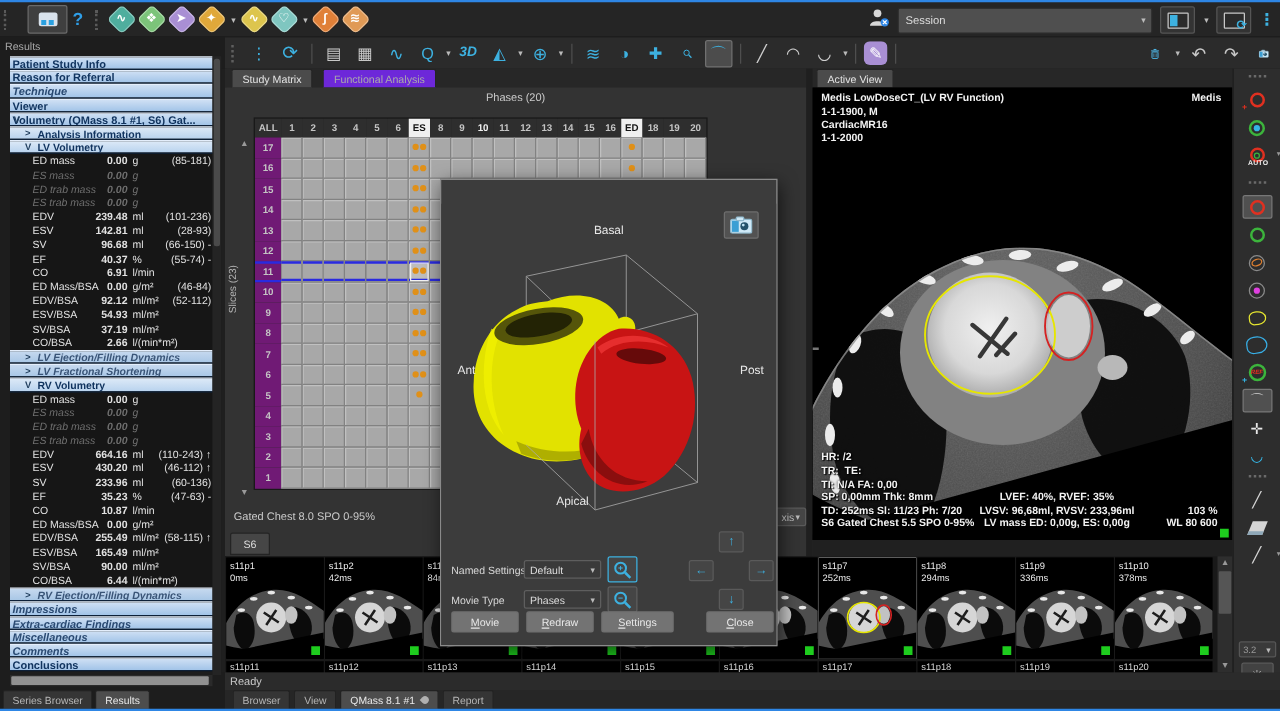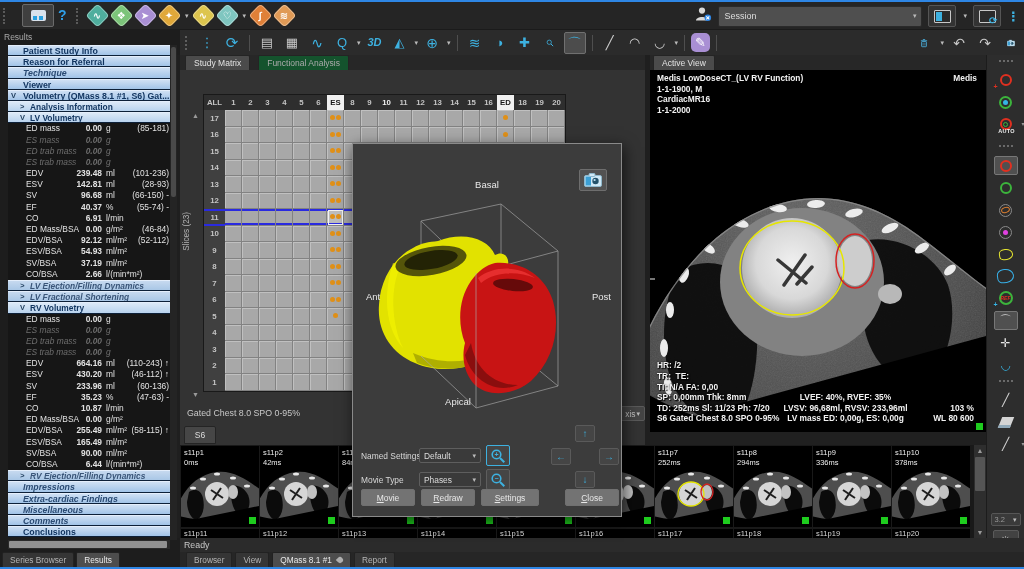--- a/index.html
+++ b/index.html
@@ -37,21 +37,21 @@
   .tbtn span.g{font-style:normal;line-height:1;}
   .sep2{width:1px;height:16px;background:#4e4e4e;margin:0 3px;}
   .grip2{width:3px;height:14px;border-left:2px dotted #5f5f5f;margin:0 3px;}
 
   
   .left-panel{position:absolute;left:0;top:29px;width:180px;height:538px;background:#1d1d1d;}
   .panel-title{position:absolute;left:4px;top:3px;font-size:8.5px;color:#a8a8a8;}
   .lp-list{position:absolute;left:8px;top:16px;width:162px;background:#161616;}
   .lp-h{position:relative;height:11.2px;box-sizing:border-box;overflow:hidden;white-space:nowrap;
         background:linear-gradient(#cfe0f4,#a2c4e8);border-top:1px solid #e4eefb;border-bottom:1px solid #0d2038;
-        color:#10335e;font-size:8.8px;font-weight:bold;line-height:10px;padding-left:15px;}
+        color:#10335e;font-size:8.8px;font-weight:bold;line-height:10px;padding-left:2px;}
   .lp-h .pfx{position:absolute;left:3px;font-size:7.5px;font-weight:bold;color:#23405f;}
   .lp-h.h1i{font-style:italic;font-weight:600;color:#2a4a72;}
   .lp-h.h2{background:linear-gradient(#dce9f7,#b9d3ee);padding-left:22px;font-size:8.4px;}
   .lp-h.h2 .pfx{left:12px;}
   .lp-h.h2i{background:linear-gradient(#c6d9ef,#a9c7e6);padding-left:22px;font-style:italic;font-weight:600;color:#3a5578;font-size:8.4px;}
   .lp-h.h2i .pfx{left:12px;}
   .mrow{position:relative;height:11.2px;font-size:8.4px;color:#e2e2e2;line-height:11px;white-space:nowrap;}
   .mrow .ml{position:absolute;left:18px;}
   .mrow .mv{position:absolute;left:48px;width:46px;text-align:right;font-weight:bold;}
   .mrow .mu{position:absolute;left:98px;}
@@ -61,33 +61,33 @@
   .vscroll i{position:absolute;left:1px;right:1px;top:2px;height:150px;background:#4a4a4a;border-radius:2px;}
   .hscroll{position:absolute;left:8px;top:511px;width:162px;height:9px;background:#2a2a2a;}
   .hscroll i{position:absolute;left:1px;top:1px;bottom:1px;width:158px;background:#919191;border-radius:1px;}
   .lp-tabs{position:absolute;left:2px;top:523px;display:flex;gap:2px;}
   .btab{height:14px;padding:0 7px;font-size:8.3px;line-height:14px;background:#353535;color:#b5b5b5;
         border:1px solid #222;border-bottom:none;border-radius:2px 2px 0 0;cursor:pointer;white-space:nowrap;}
   .btab.on{background:#4d4d4d;color:#e8e8e8;}
 
   
   .tabrow{position:absolute;left:180px;top:55px;width:844px;height:15px;background:#272727;}
-  .ctab{position:absolute;height:15px;box-sizing:border-box;padding:0 8px;font-size:8.5px;line-height:15px;background:#14532d;color:#ababab;
+  .ctab{position:absolute;height:15px;box-sizing:border-box;padding:0 8px;font-size:8.5px;line-height:15px;background:#6d28d9;color:#ababab;
         border:1px solid #242424;border-bottom:none;border-radius:2px 2px 0 0;cursor:pointer;white-space:nowrap;}
   .ctab.on{background:#4b4b4b;color:#e3e3e3;}
   .center-panel{position:absolute;left:180px;top:70px;width:465px;height:375px;background:#333;}
   .phases-label{position:absolute;left:180px;top:73px;width:465px;text-align:center;font-size:8.8px;color:#c9c9c9;}
   .slices-label{position:absolute;left:182px;top:212px;font-size:8.2px;color:#b5b5b5;writing-mode:vertical-rl;transform:rotate(180deg);}
   .sl-arrow{position:absolute;left:192px;font-size:7px;color:#9a9a9a;cursor:pointer;}
   #matrixGrid{position:absolute;left:203px;top:94px;display:grid;grid-template-columns:21px repeat(20,17px);
               grid-template-rows:15px repeat(17,16.5px);background:#262626;border:1px solid #191919;}
   .mh{background:#2e2e2e;color:#c4c4c4;font-size:7.8px;font-weight:bold;display:flex;align-items:center;justify-content:center;}
   .mh.white{background:#f0f0f0;color:#151515;}
   .mh.b{color:#f2f2f2;}
-  .rn{background:#404040;color:#c4c4c4;font-size:7.8px;font-weight:bold;display:flex;align-items:center;justify-content:center;cursor:pointer;}
+  .rn{background:#701a75;color:#c4c4c4;font-size:7.8px;font-weight:bold;display:flex;align-items:center;justify-content:center;cursor:pointer;}
   .mc{background:#a8a8a8;border-right:1px solid #828282;border-bottom:1px solid #828282;
       box-shadow:inset 1px 1px 0 rgba(255,255,255,.28);display:flex;align-items:center;justify-content:center;gap:1px;cursor:pointer;box-sizing:border-box;}
   .bl{box-shadow:inset 0 2px 0 #2a2ae0, inset 0 -2px 0 #2a2ae0 !important;}
   .rn.bl{box-shadow:inset 0 2px 0 #2a2ae0, inset 0 -2px 0 #2a2ae0;}
   .mc.sel{outline:1px solid #f2f2f2;outline-offset:-2px;background:#bdbdbd;}
   .dot{width:5px;height:5px;border-radius:50%;background:#e09018;}
   .gated{position:absolute;left:187px;top:408px;font-size:8.8px;color:#c9c9c9;}
   .s6tab{position:absolute;left:184px;top:426px;width:30px;height:16px;background:#464646;border:1px solid #242424;color:#ddd;
          font-size:8.5px;text-align:center;line-height:16px;border-radius:2px 2px 0 0;cursor:pointer;}
   .axis-sliver{position:absolute;left:560px;top:406px;width:85px;height:15px;background:#454545;border:1px solid #5a5a5a;border-radius:2px;
@@ -514,20 +514,21 @@
   </aside>
   <div class="lsplit"></div>
 
   <div class="tabrow">
       <div class="ctab on" style="left: 5px; top: 0px;">Study Matrix</div>
       <div class="ctab" style="left: 78.2px; top: 0px;">Functional Analysis</div>
       <div class="ctab on" style="left: 473px;">Active View</div>
     </div>
 
   <section class="center-panel"></section>
+  <div class="phases-label">Phases (20)</div>
   <div class="slices-label">Slices (23)</div>
   <div class="sl-arrow" style="top:112px">▲</div>
   <div class="sl-arrow" style="top:391px">▼</div>
   <div id="matrixGrid">
       <div class="mh">ALL</div>
       <div class="mh">1</div>
       <div class="mh">2</div>
       <div class="mh">3</div>
       <div class="mh">4</div>
       <div class="mh">5</div>
@@ -1003,21 +1004,21 @@
   <ellipse cx="26" cy="350" rx="4" ry="9" transform="rotate(-16 26 350)"></ellipse>
  </g>
  <path d="M-6 268 C10 232 36 193 66 168 C96 143 132 128 168 128 C205 128 238 143 268 165 C295 185 318 205 342 222" fill="none" stroke="#8e8e8e" stroke-width="2.5" opacity="0.8"></path>
 </g>
 <polygon points="0,358 336,266 336,362 0,362" fill="#000"></polygon>
 <ellipse cx="142" cy="198" rx="52" ry="47" fill="none" stroke="#e6e600" stroke-width="1.5"></ellipse>
 <ellipse cx="205" cy="191" rx="19" ry="27" fill="none" stroke="#d42222" stroke-width="1.5"></ellipse>
 </svg>
       <div class="ov ov-tl" id="ovTL"><div>Medis LowDoseCT_(LV RV Function)</div><div>1-1-1900, M</div><div>CardiacMR16</div><div>1-1-2000</div></div>
       <div class="ov ov-tr">Medis</div>
-      <div class="ov ov-bl" id="ovBL"><div>HR: /2</div><div>TR:  TE:</div><div>TI: N/A FA: 0,00</div><div>SP: 0,00mm Thk: 8mm</div><div>TD: 252ms Sl: 11/23 Ph: 7/20</div><div>S6 Gated Chest 8.0 SPO 0-95%</div></div>
+      <div class="ov ov-bl" id="ovBL"><div>HR: /2</div><div>TR:  TE:</div><div>TI: N/A FA: 0,00</div><div>SP: 0,00mm Thk: 8mm</div><div>TD: 252ms Sl: 11/23 Ph: 7/20</div><div>S6 Gated Chest 5.5 SPO 0-95%</div></div>
       <div class="ov ov-bc" id="ovBC"><div>LVEF: 40%, RVEF: 35%</div><div>LVSV: 96,68ml, RVSV: 233,96ml</div><div>LV mass ED: 0,00g, ES: 0,00g</div></div>
       <div class="ov ov-br" id="ovBR"><div>103 %</div><div>WL 80 600</div></div>
       <div class="gsq" style="right:3px;bottom:2px"></div>
       <div class="scale-tick"></div>
     </div>
   </section>
 
   <div class="thumbstrip" id="thumbStrip">
       <div class="thumb" style="left: 1px;">
         <svg width="78" height="81" viewBox="0 0 78 81" style="position:absolute;left:0;top:0">

